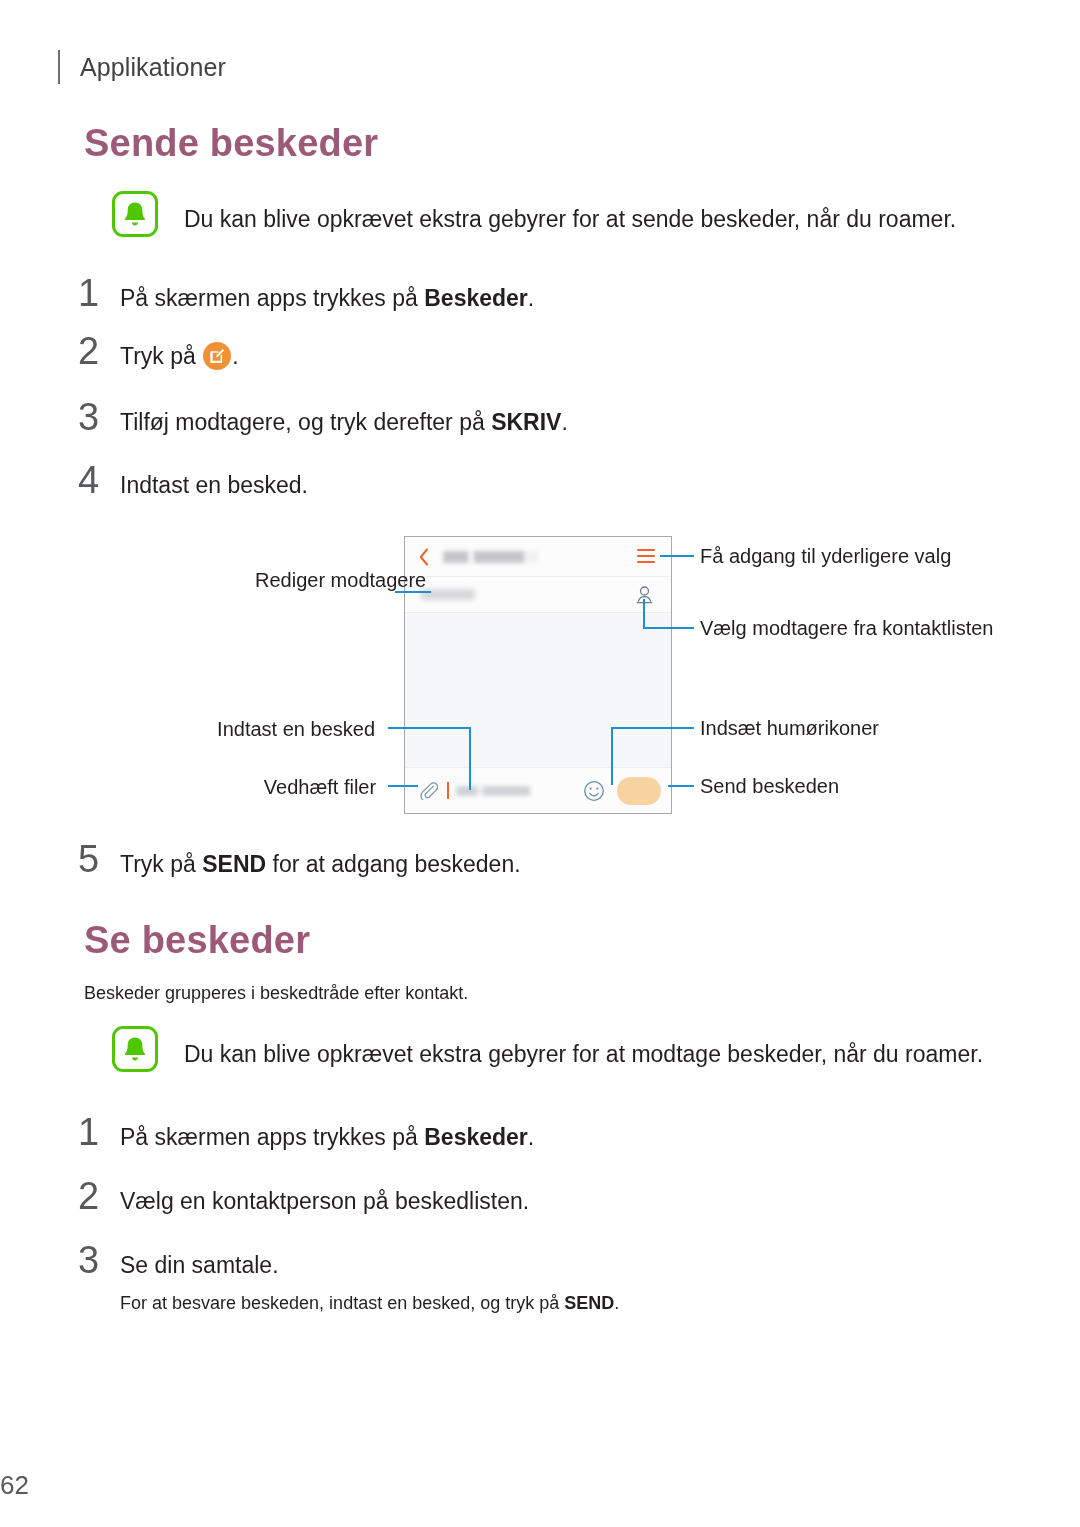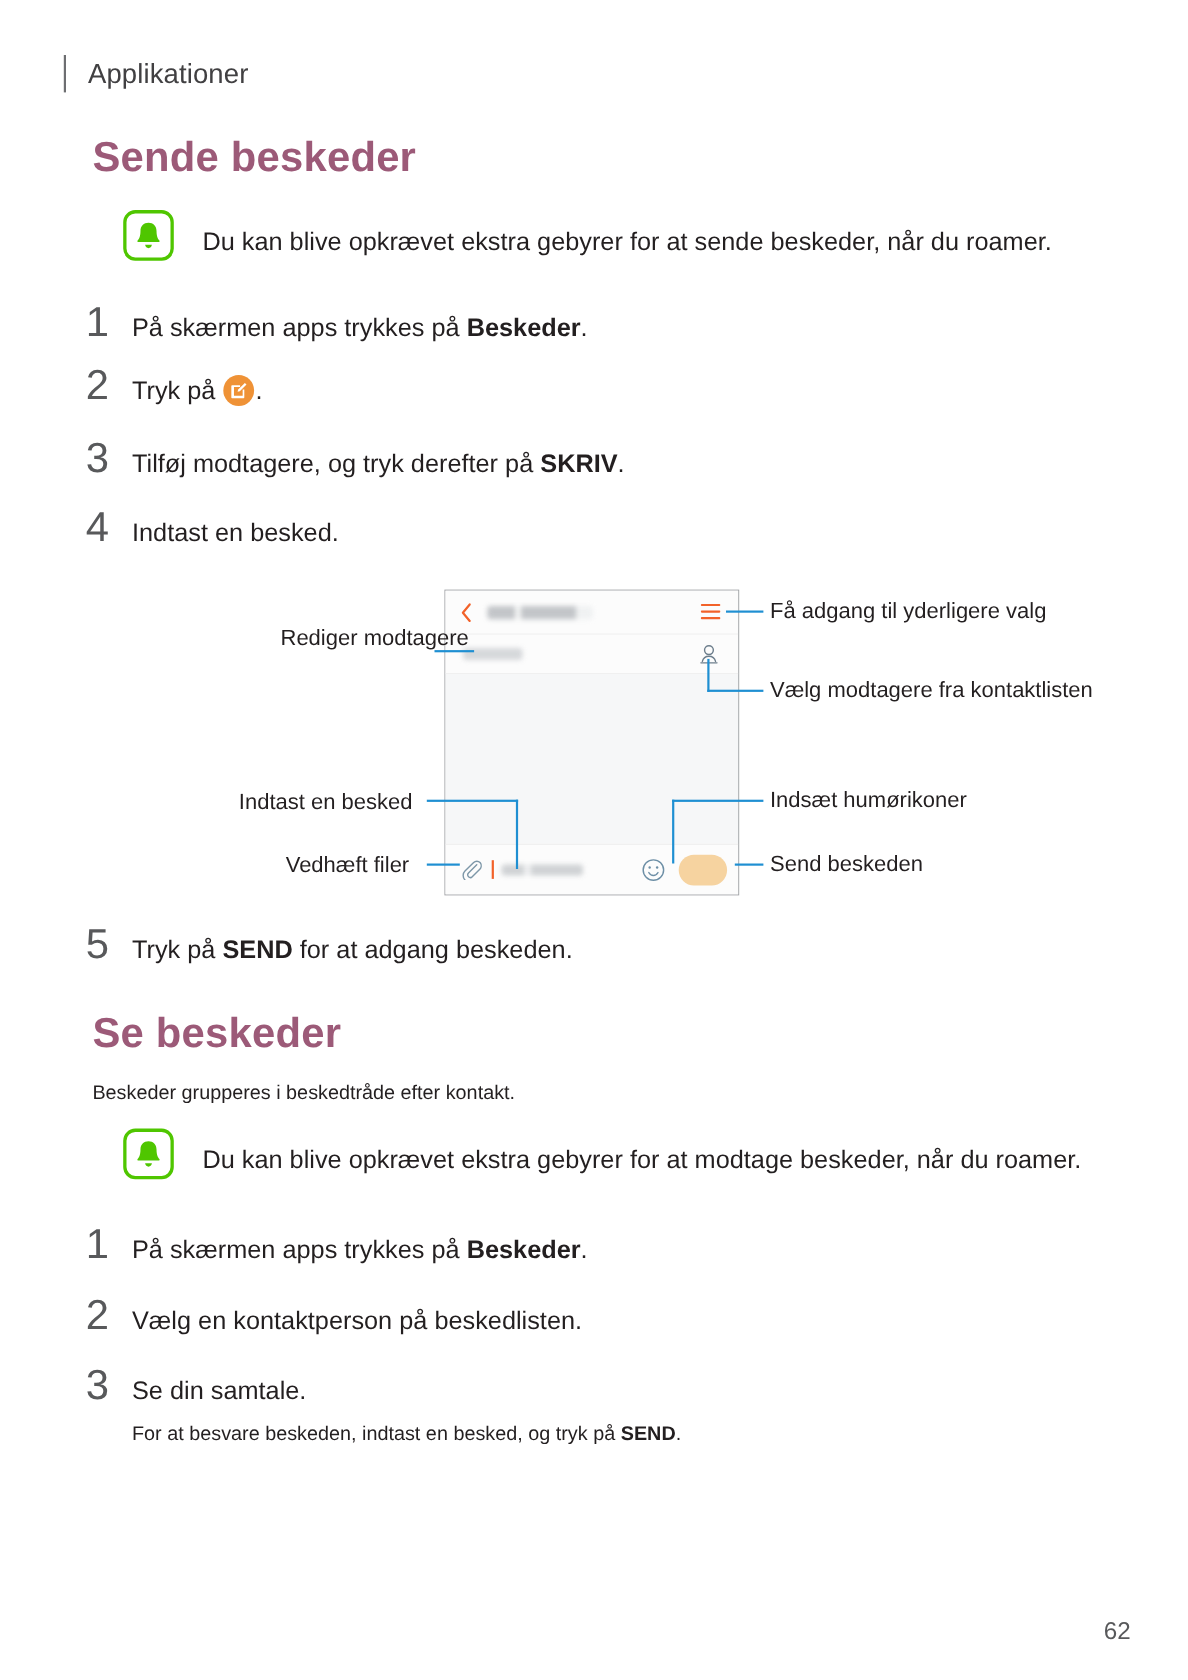--- a/index.html
+++ b/index.html
@@ -271,22 +271,22 @@
   }
   .clabel.right { text-align: left; }
   .clabel.left  { text-align: right; }
 
   
   #page-number {
     position: absolute;
     left: 0;
     top: 1470px;
     width: 1028px;
-    text-align: right;
-    font-size: 22px;
+    text-align: left;
+    font-size: 26px;
     color: #58595b;
   }
 </style>
 </head>
 <body>
 
 <div class="page-header">
   <div class="header-rule"></div>
   <div class="header-title">Applikationer</div>
 </div>
@@ -384,21 +384,21 @@
   <div class="clabel right" style="left:700px; top:24px;">Få adgang til yderligere valg</div>
 
   <div class="cline cv" style="left:643px; top:79px; height:30px;"></div>
   <div class="cline ch" style="left:643px; top:107px; width:51px;"></div>
   <div class="clabel right" style="left:700px; top:96px;">Vælg modtagere fra kontaktlisten</div>
 
   <div class="clabel left" style="left:210px; top:197px; width:165px;">Indtast en besked</div>
   <div class="cline ch" style="left:388px; top:207px; width:83px;"></div>
   <div class="cline cv" style="left:469px; top:207px; height:63px;"></div>
 
-  <div class="clabel left" style="left:244px; top:255px; width:128px;">Vedhæft filer</div>
+  <div class="clabel left" style="left:256px; top:255px; width:128px;text-align:center;">Vedhæft filer</div>
   <div class="cline ch" style="left:388px; top:265px; width:30px;"></div>
 
   <div class="cline cv" style="left:611px; top:207px; height:58px;"></div>
   <div class="cline ch" style="left:611px; top:207px; width:83px;"></div>
   <div class="clabel right" style="left:700px; top:196px;">Indsæt humørikoner</div>
 
   <div class="cline ch" style="left:668px; top:265px; width:26px;"></div>
   <div class="clabel right" style="left:700px; top:254px;">Send beskeden</div>
 </div>
 

